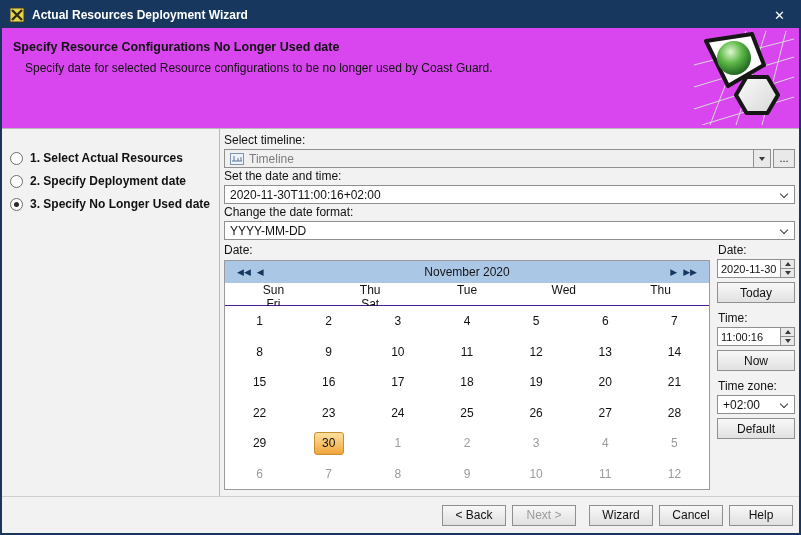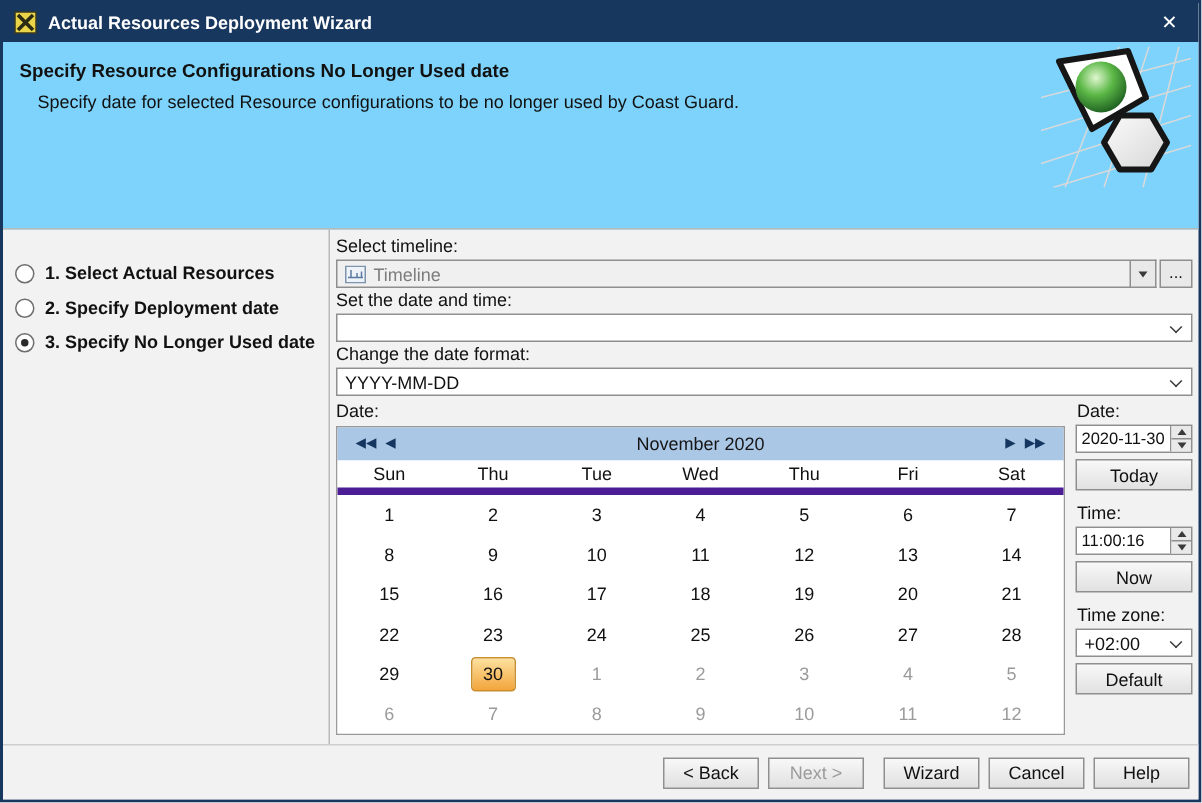--- a/index.html
+++ b/index.html
@@ -9,21 +9,21 @@
   .window { width:801px; height:535px; border:2px solid #17375e; background:#f2f2f2;
             display:flex; flex-direction:column; overflow:hidden; }
 
   
   .titlebar { height:26px; background:#17375e; color:#fff; display:flex; align-items:center;
               padding:0 7px; gap:7px; flex:none; }
   .titlebar .title { flex:1; font-weight:bold; font-size:12px; }
   .close-btn { font-size:13px; padding:0 7px; cursor:default; }
 
   
-  .header { height:125px; background:#7dd3fc; border-bottom:1px solid #b9b9b9; position:relative; flex:none;text-decoration:underline; }
+  .header { height:101px; background:#d946ef; border-bottom:1px solid #b9b9b9; position:relative; flex:none;text-decoration:underline; }
   .header-title { position:absolute; left:11px; top:12px; font-weight:bold; font-size:12.5px; }
   .header-subtitle { position:absolute; left:23px; top:33px; font-size:12px; }
   .logo { position:absolute; right:5px; top:3px; }
 
   
   .content { flex:1; display:flex; min-height:0; }
   .steps { width:218px; flex:none; border-right:1px solid #b9b9b9; padding-top:18px; }
   .step { display:flex; align-items:center; gap:7px; padding:4px 8px; font-weight:bold; font-size:12px; margin-bottom:1px; }
   .radio { width:13px; height:13px; border-radius:50%; border:1px solid #6e6e6e; background:#fff;
            position:relative; flex:none; }
@@ -50,22 +50,22 @@
   .tri-down { width:0; height:0; border-left:3px solid transparent; border-right:3px solid transparent;
               border-top:4px solid #3a3a3a; }
 
   
   .date-area { display:flex; flex:1; margin-top:2px; min-height:0; }
   .cal-col { flex:1; display:flex; flex-direction:column; margin-right:7px; min-width:0; }
   .calendar { flex:1; border:1px solid #9a9a9a; background:#fff; display:flex; flex-direction:column; margin-top:1px; }
   .cal-nav { height:22px; flex:none; background:#abc7e6; display:flex; align-items:center; padding:0 9px; color:#17375e; }
   .cal-nav .arrow { font-size:9px; cursor:default; padding:0 3px; color:#14365f; }
   .cal-month { flex:1; text-align:center; font-size:12px; color:#151515; }
-  .cal-weekdays { flex:none; display:grid; grid-template-columns:repeat(7,1fr); height:23px;
-                  align-items:center; text-align:center; border-bottom:5px solid #4c1d95; background:#fff; }
+  .cal-weekdays { flex:none; display:grid; grid-template-columns:repeat(5,1fr); height:23px;
+                  align-items:center; text-align:center; border-bottom:1px solid #4c1d95; background:#fff; }
   .cal-grid { flex:1; display:grid; grid-template-columns:repeat(7,1fr); grid-auto-rows:1fr;
               background:#fff; }
   .cal-cell { display:flex; align-items:center; justify-content:center; }
   .cal-cell.muted { color:#9b9b9b; }
   .day-num { display:inline-flex; align-items:center; justify-content:center; min-width:30px; height:23px;
              border-radius:3px; border:1px solid transparent; }
   .day-num.selected { background:linear-gradient(#fde1a0, #f2a53c); border:1px solid #c98f2f; }
 
   .side-col { width:78px; flex:none; display:flex; flex-direction:column; }
   .side-label { font-size:12px; height:15px; margin:1px 0 1px 1px; }
@@ -166,20 +166,21 @@
           <span>Timeline</span>
         </div>
         <div class="dd-btn">
           <span class="tri-down"></span>
         </div>
         <div class="ellipsis-btn">...</div>
       </div>
 
       <div class="field-label">Set the date and time:</div>
       <div class="combo">
+        <span>2020-11-30T11:00:16+02:00</span>
         <span class="chevron"></span>
       </div>
 
       <div class="field-label">Change the date format:</div>
       <div class="combo">
         <span>YYYY-MM-DD</span>
         <span class="chevron"></span>
       </div>
 
       <div class="date-area">

